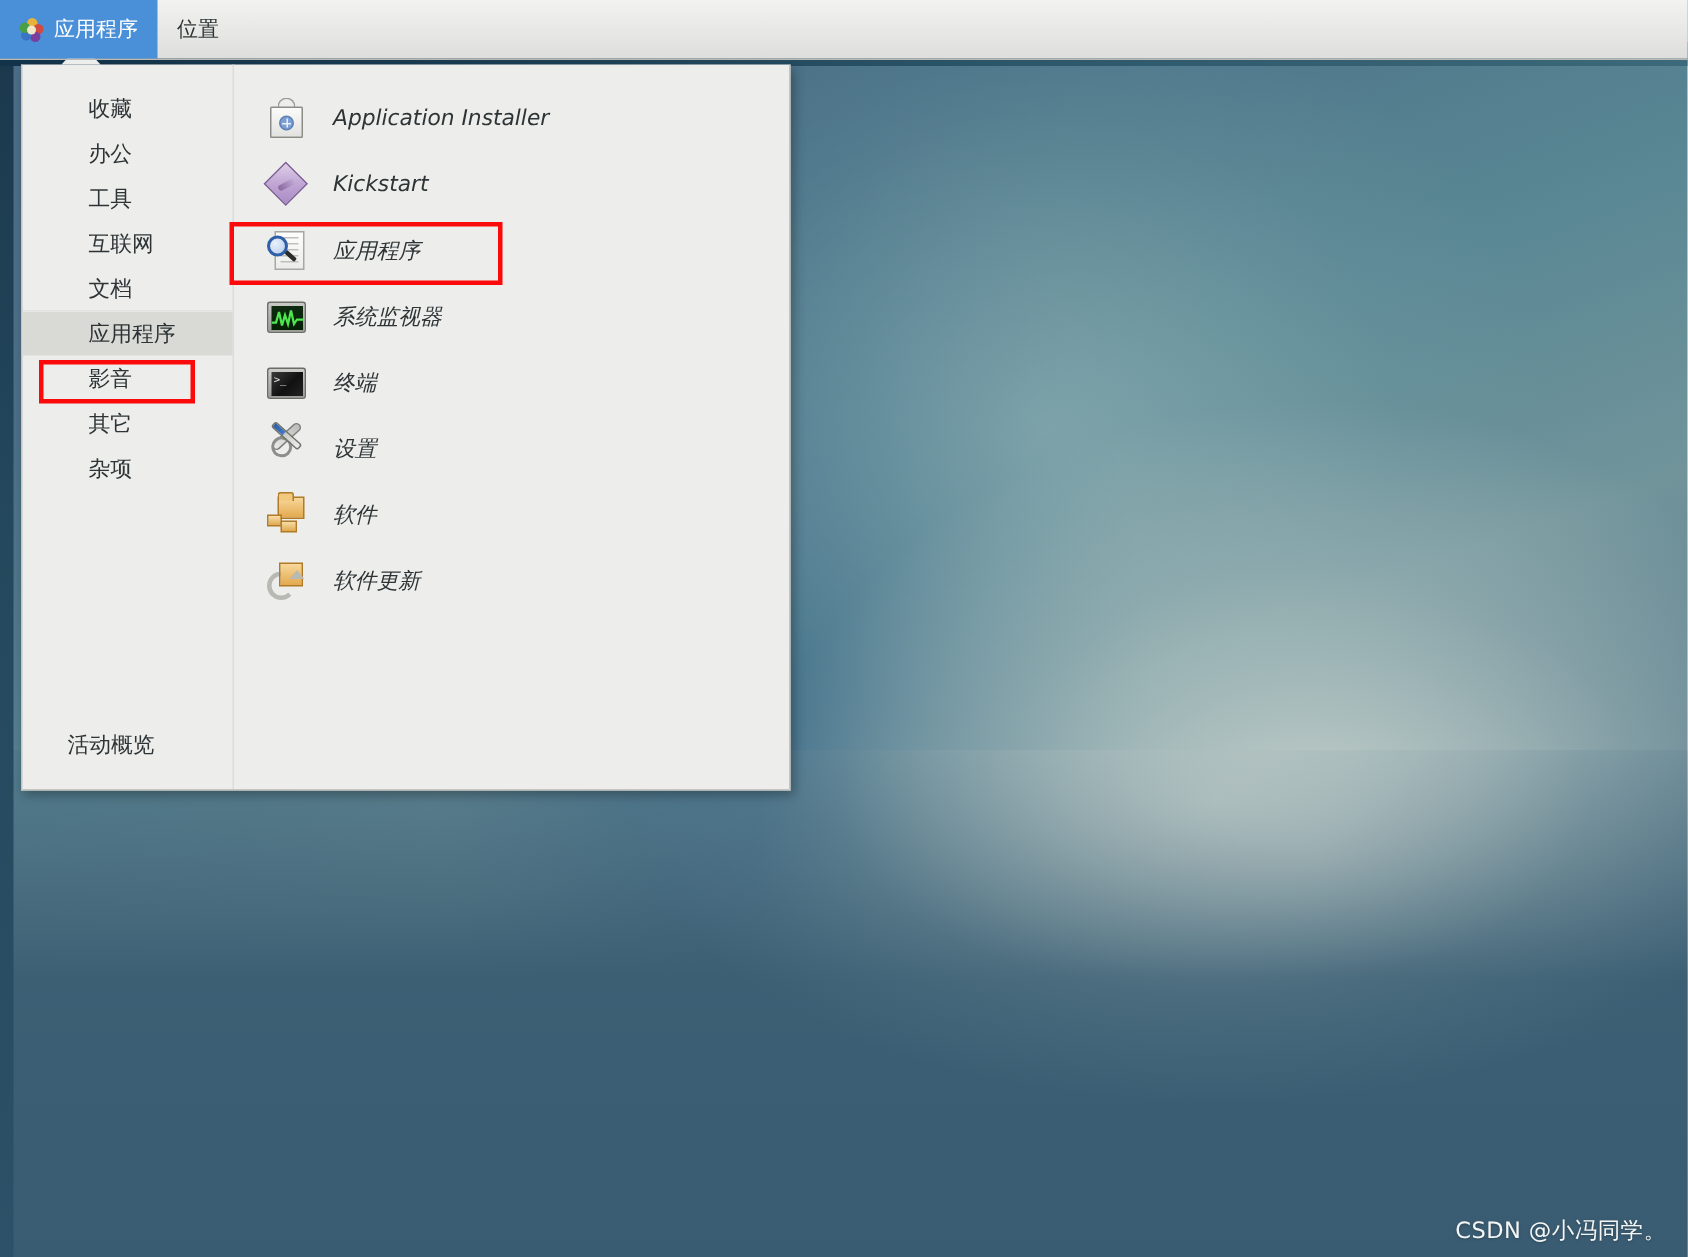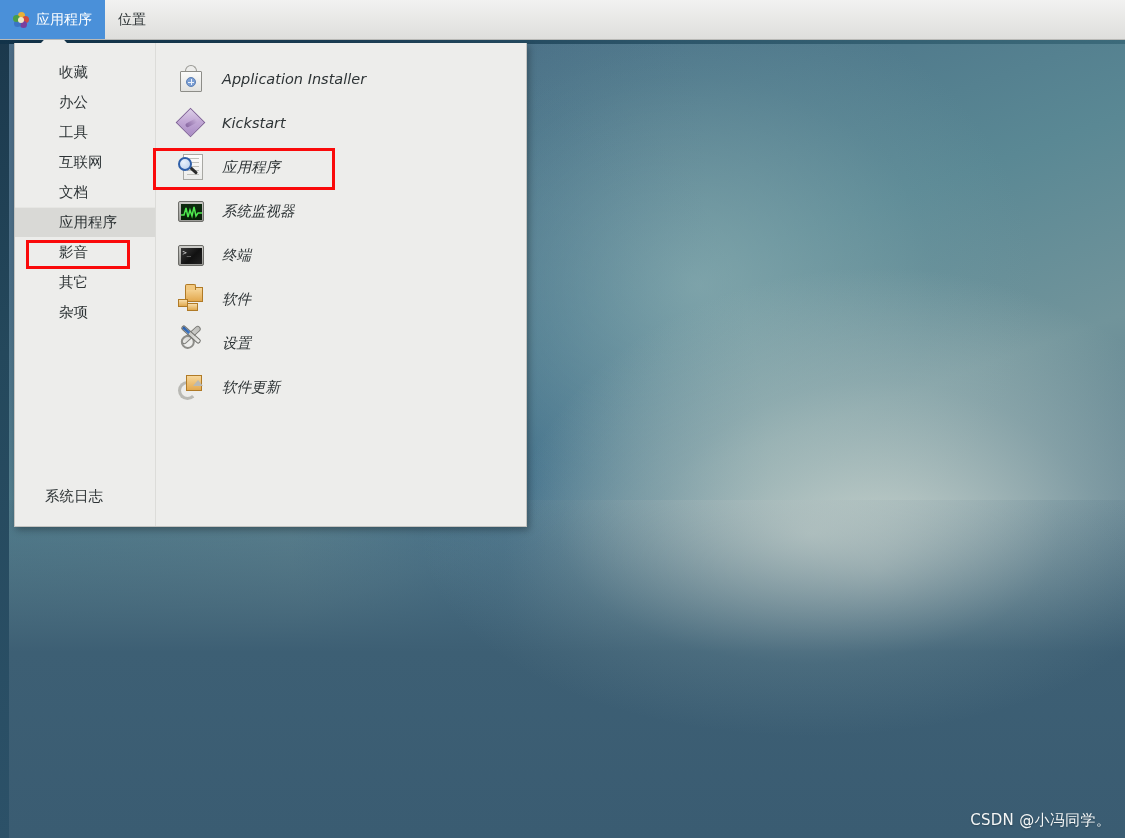--- a/index.html
+++ b/index.html
@@ -364,21 +364,21 @@
     <div class="cat-item">
       <span>影音</span>
     </div>
     <div class="cat-item">
       <span>其它</span>
     </div>
     <div class="cat-item">
       <span>杂项</span>
     </div>
 
-    <div id="activities">系统日志</div>
+    <div id="activities">活动概览</div>
   </div>
 
   <div id="applist">
 
     <div class="app-item">
       <span class="app-icon ic-bag">
         <span class="handle"></span>
           <span class="body"></span>
           <span class="dot"></span>
       </span>
@@ -422,37 +422,37 @@
     <div class="app-item">
       <span class="app-icon ic-term">
         <span class="frame"></span>
           <span class="screen"></span>
         <span class="prompt">&gt;_</span>
       </span>
       <span class="app-label">终端</span>
     </div>
 
     <div class="app-item">
+      <span class="app-icon ic-set">
+        <span class="wrench"></span>
+          <span class="screwdriver"></span>
+      </span>
+      <span class="app-label">设置</span>
+    </div>
+
+    <div class="app-item">
       <span class="app-icon ic-soft">
         <span class="big"></span>
           <span class="s1"></span>
           <span class="s2"></span>
       </span>
       <span class="app-label">软件</span>
     </div>
 
     <div class="app-item">
-      <span class="app-icon ic-set">
-        <span class="wrench"></span>
-          <span class="screwdriver"></span>
-      </span>
-      <span class="app-label">设置</span>
-    </div>
-
-    <div class="app-item">
       <span class="app-icon ic-upd">
         <span class="ring"></span>
           <span class="pkg"></span>
           <span class="arrow"></span>
       </span>
       <span class="app-label">软件更新</span>
     </div>
 
   </div>
 </div>

